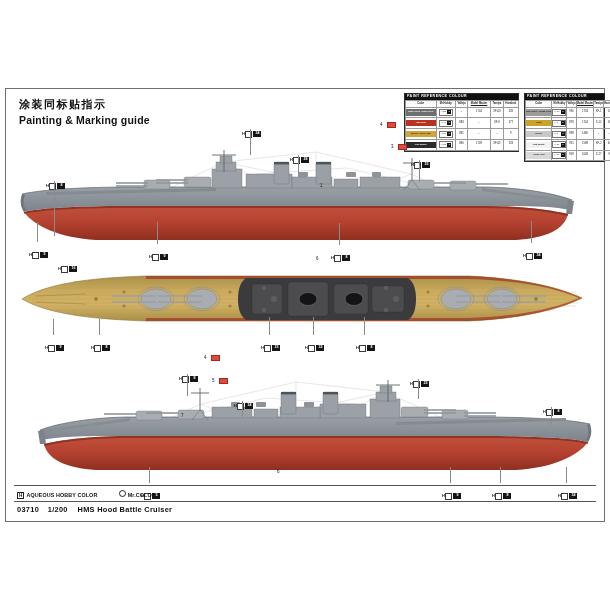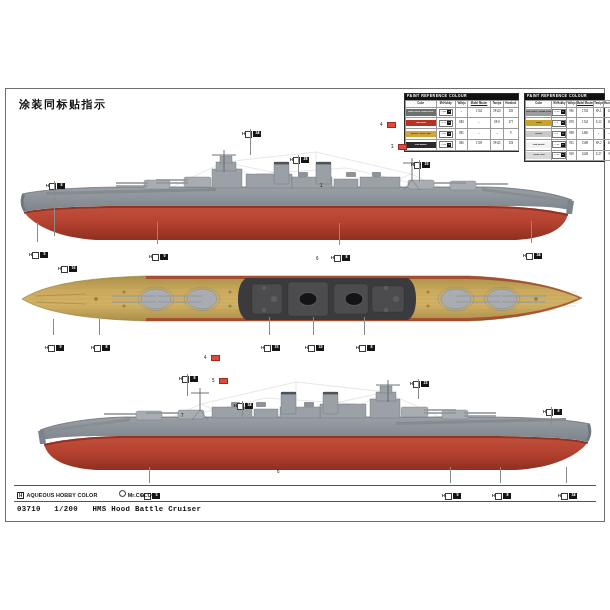--- a/index.html
+++ b/index.html
@@ -111,20 +111,21 @@
   }
 </style>
 </head>
 <body>
 
 <div id="root">
 
   <div class="sheet">
 
     <div class="title-cn">涂装同标贴指示</div>
+    <div class="title-en">Painting &amp; Marking guide</div>
 
     <div class="paint-table pt-left">
       <div class="pt-head">PAINT  REFERENCE COLOUR</div>
       <div class="pt-grid">
         <div class="pt-row hdr">
           <div class="pt-cell swcell">Color</div>
           <div class="pt-cell">Mr.Hobby</div>
           <div class="pt-cell">Vallejo</div>
           <div class="pt-cell u">Model Master</div>
           <div class="pt-cell">Tamiya</div>
@@ -753,21 +754,21 @@
     <div class="foot-rule" style="top:396px;"></div>
 
     <div class="foot-legend" style="top:401px;">
       <span class="mk">H</span><span>AQUEOUS HOBBY COLOR</span>
       <span style="display:inline-block;width:18px;"></span>
       <span class="dot"></span><span>Mr.COLOR</span>
     </div>
 
     <div class="foot-rule" style="top:412px;"></div>
 
-    <div class="foot-title" style="top:416px;font-family:Liberation Mono, monospace;">
+    <div class="foot-title" style="top:416px;">
       <span>03710</span>
       <span style="display:inline-block;width:4px;"></span>
       <span>1/200</span>
       <span style="display:inline-block;width:5px;"></span>
       <span>HMS Hood Battle Cruiser</span>
     </div>
 
   </div>
 </div>
 

